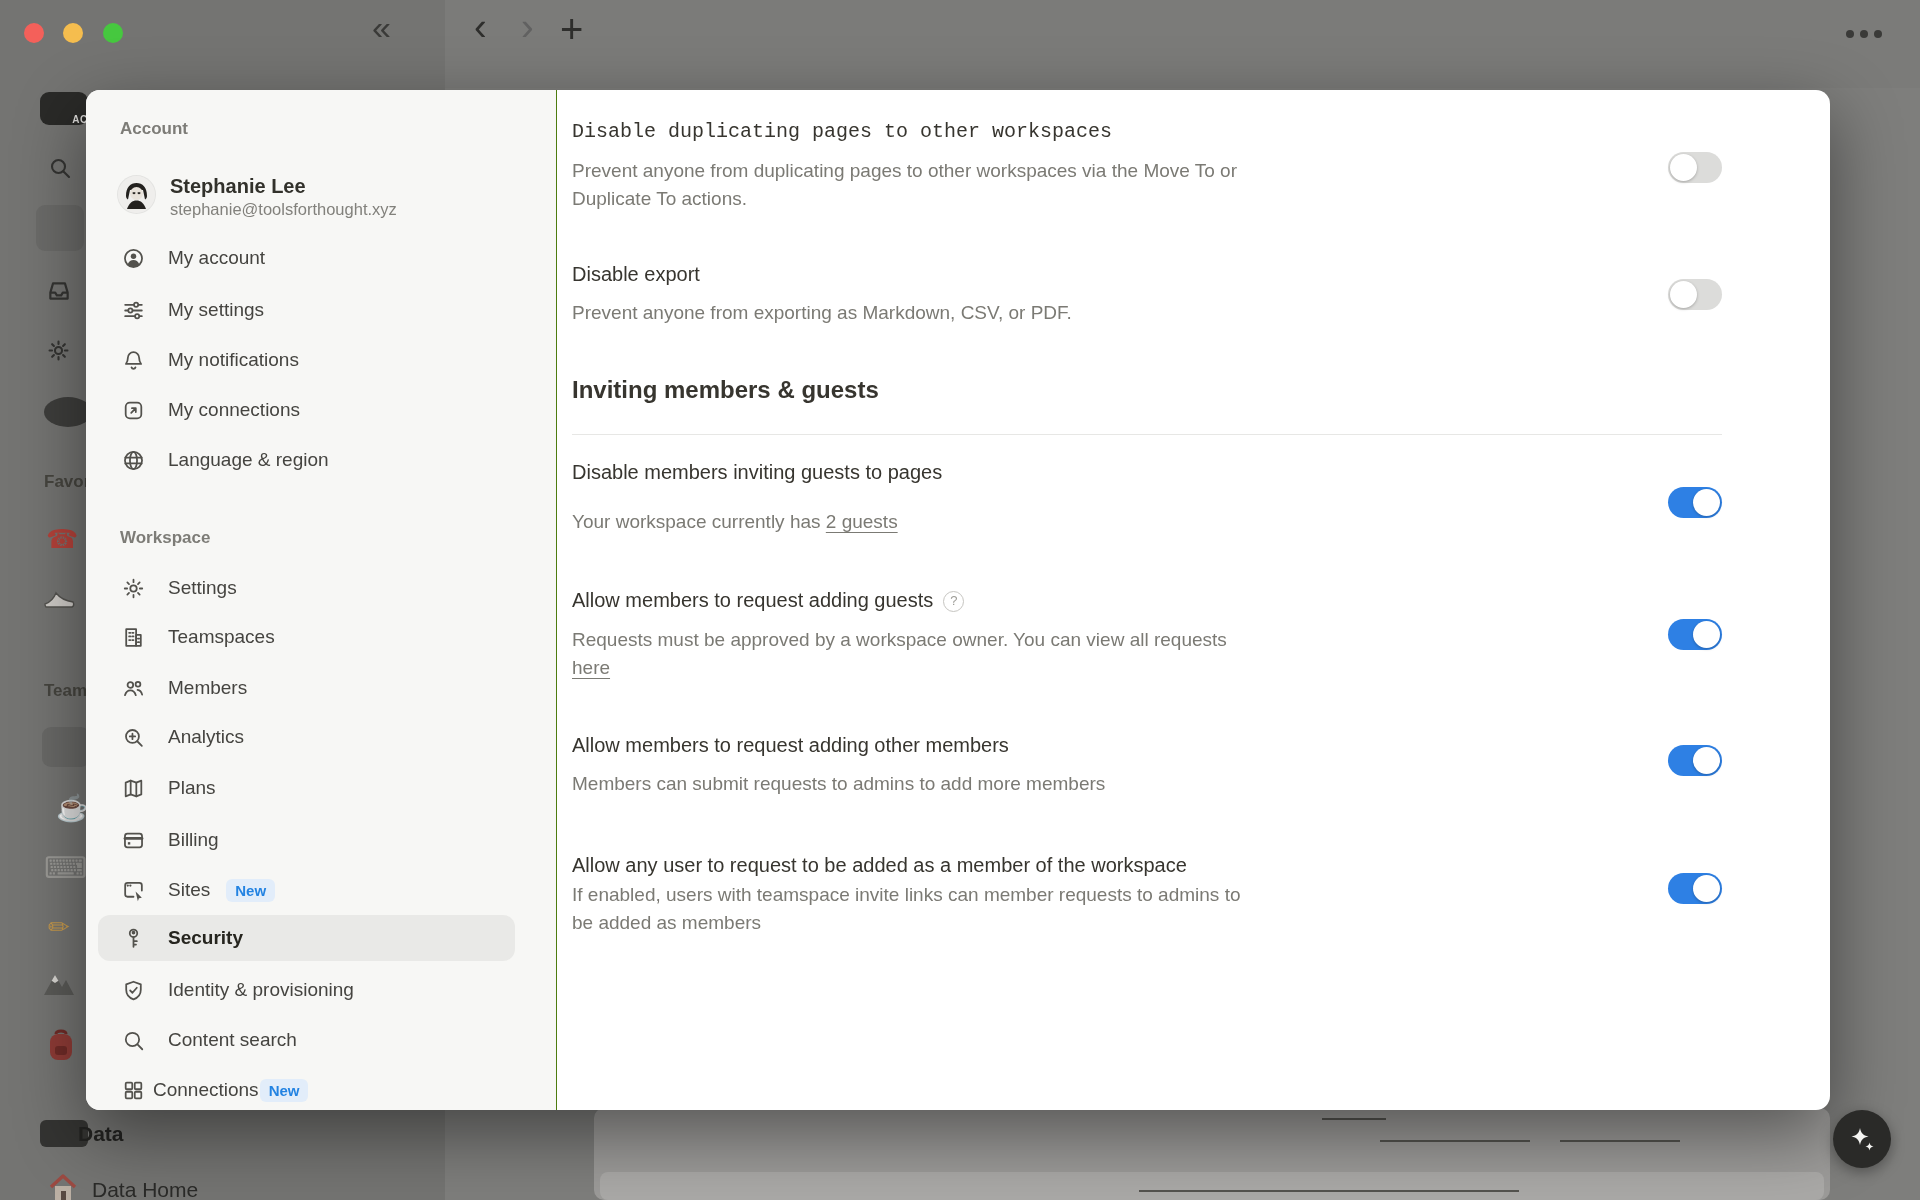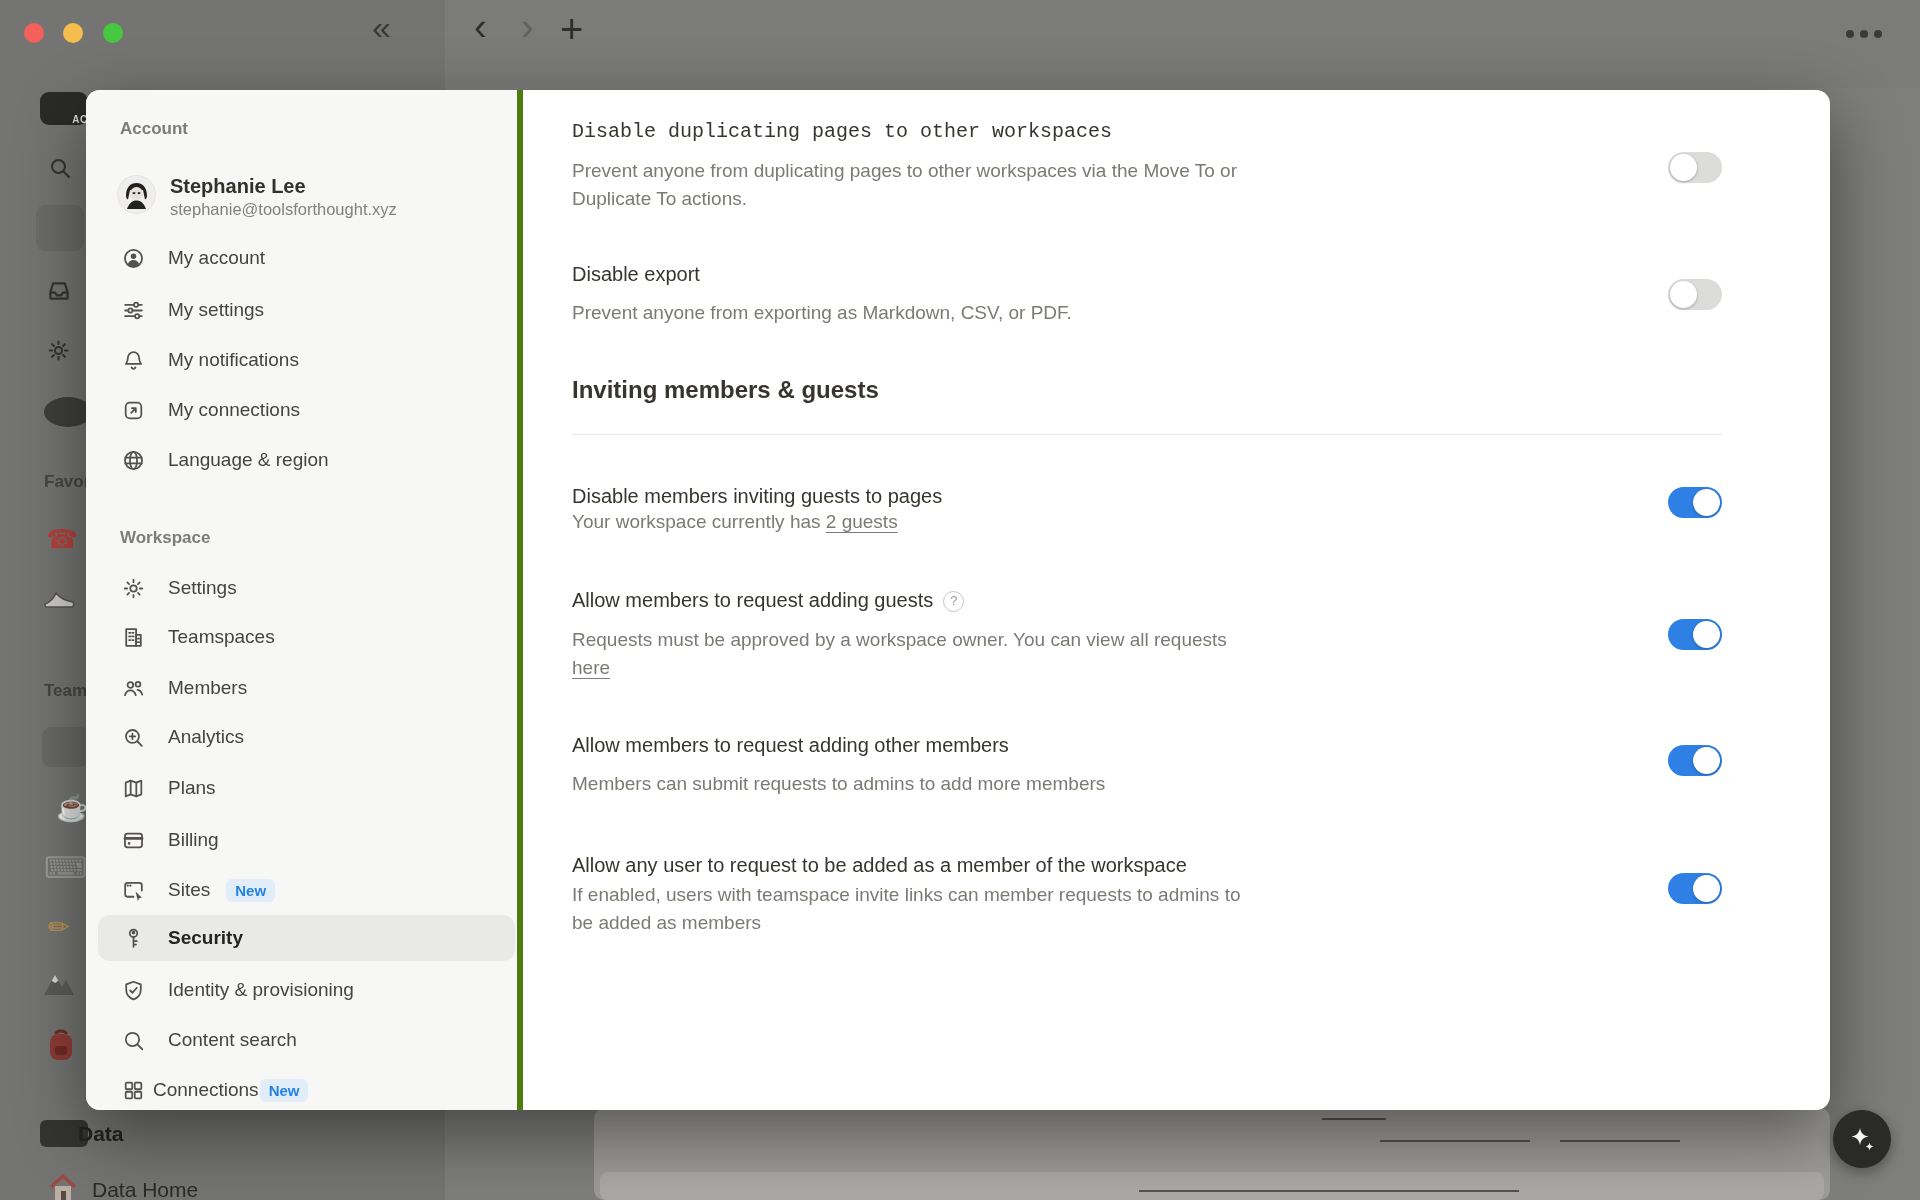--- a/index.html
+++ b/index.html
@@ -13,21 +13,21 @@
   .tl.red{ left:24px; background:#f4605a; } .tl.yellow{ left:63px; background:#f5bd4e; } .tl.green{ left:103px; background:#46c83f; }
   .chrome-glyph { position:absolute; line-height:1; color:#2e2e2c; user-select:none; }
   .bgtxt { position:absolute; white-space:nowrap; }
   .railpill { position:absolute; border-radius:9px; display:flex; align-items:flex-end; justify-content:center;padding-left:48px; }
   .dim-block { position:absolute; }
   .dim-line { position:absolute; height:2px; background:#54534f; }
 
   
   .modal { position:absolute; left:86px; top:90px; width:1744px; height:1020px; background:#ffffff;
            border-radius:14px; box-shadow:0 24px 70px rgba(0,0,0,.45); z-index:10; overflow:hidden; }
-  .msidebar { position:absolute; left:0; top:0; bottom:0; width:437px; background:#f7f7f5; border-right:6px solid #4d7c0f; }
+  .msidebar { position:absolute; left:0; top:0; bottom:0; width:471px; background:#f7f7f5; border-right:1px solid #4d7c0f; }
   .slab { position:absolute; left:34px; font-size:17px; font-weight:700; color:#7d7c77; }
   .srow { position:absolute; left:12px; width:417px; height:46px; border-radius:8px;
           display:flex; align-items:center; padding-left:22px; gap:22px; }
   .srow.selected { background:#e9e9e7; }
   .slabel { font-size:19px; color:#454440; white-space:nowrap; }
   .srow.selected .slabel { font-weight:700; color:#26251f; }
   .sic { width:26px; height:26px; flex:0 0 26px; display:flex; align-items:center; justify-content:center; }
   .sic svg { width:25px; height:25px; stroke:#53524d; stroke-width:1.7; fill:none; stroke-linecap:round; stroke-linejoin:round; }
   .badge { font-size:15px; font-weight:700; color:#2383e2; background:#e2edfa; border-radius:6px; padding:3px 9px; margin-left:-6px; }
   .avatar { position:absolute; left:32px; top:86px; width:37px; height:37px; border-radius:50%; background:#efeeec; overflow:hidden; box-shadow:0 0 0 1px rgba(0,0,0,.08); }
@@ -343,21 +343,21 @@
 
   <div class="mtitle" style="top:172px;">Disable export</div>
   <div class="mdesc" style="top:209px;">Prevent anyone from exporting as Markdown, CSV, or PDF.</div>
   <div class="toggle" style="top:189px;">
       <div class="knob"></div>
     </div>
 
   <div class="mheader" style="top:286px;">Inviting members &amp; guests</div>
   <div class="divider" style="top:344px;"></div>
 
-  <div class="mtitle" style="top:394px;">Disable members inviting guests to pages</div>
+  <div class="mtitle" style="top:370px;">Disable members inviting guests to pages</div>
   <div class="mdesc" style="top:418px;">
     <span>Your workspace currently has </span><a class="dlink">2 guests</a>
   </div>
   <div class="toggle on" style="top:397px;">
       <div class="knob"></div>
     </div>
 
   <div class="mtitle" style="top:498px;">
     <span>Allow members to request adding guests</span><span class="help">?</span>
   </div>

